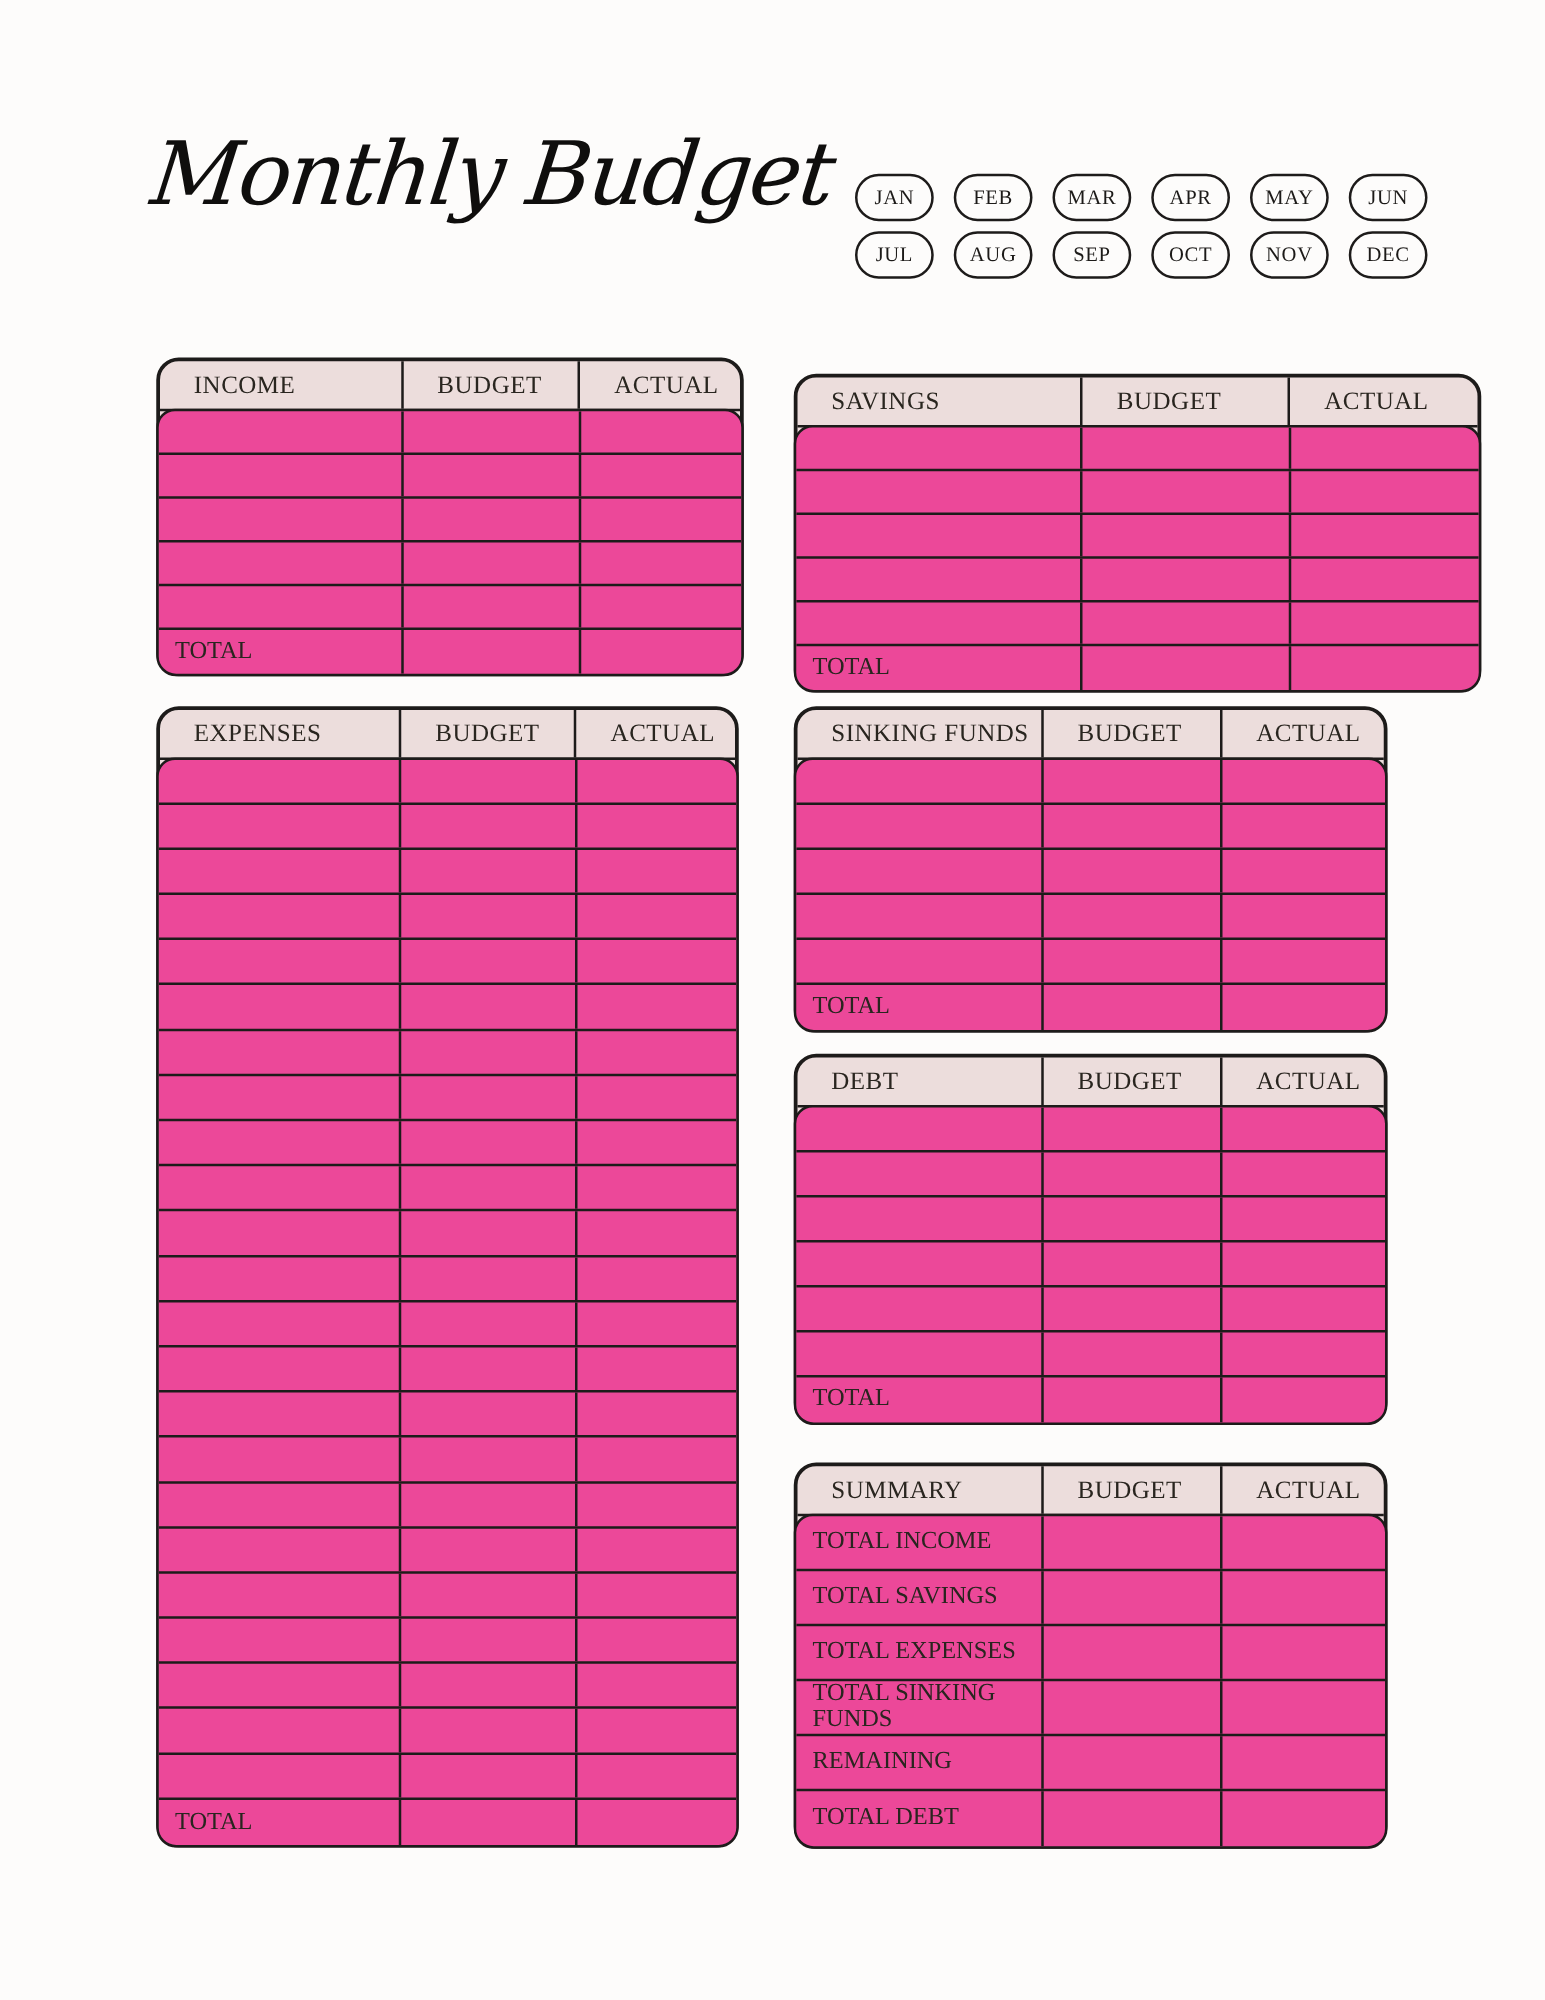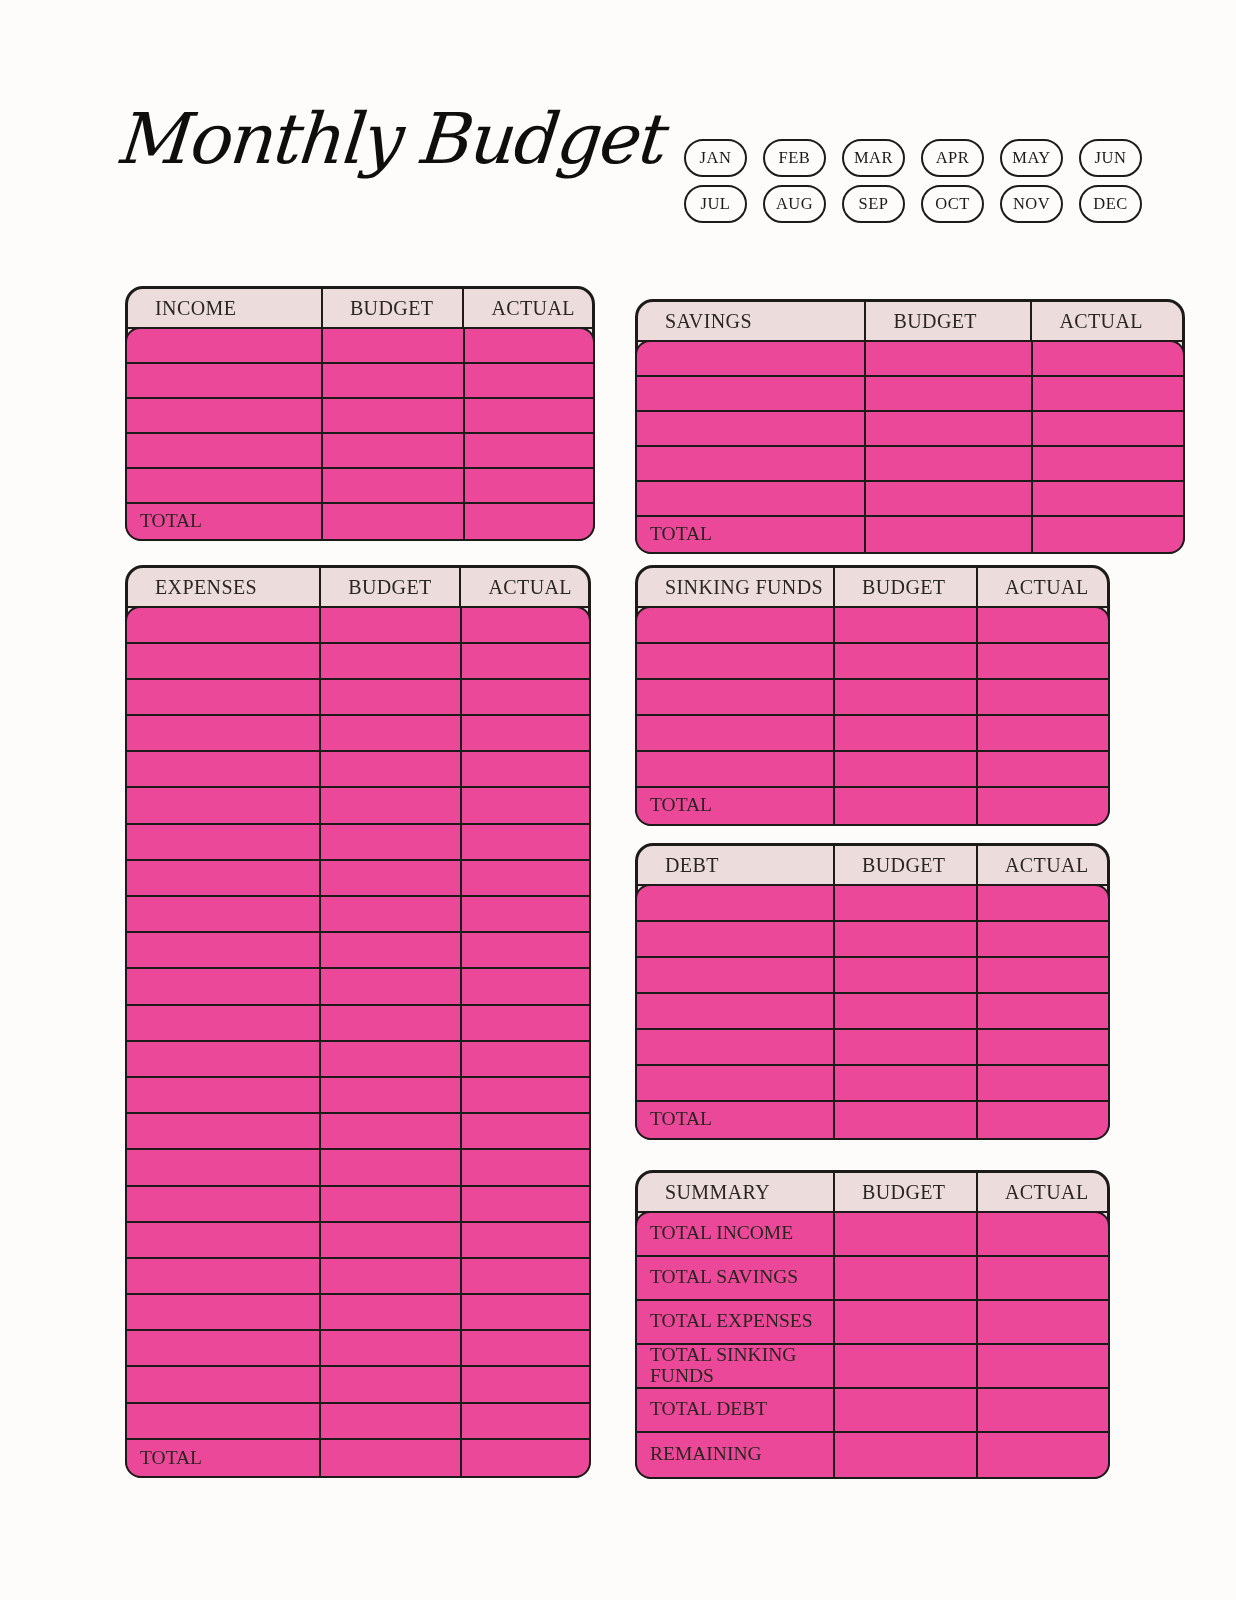--- a/index.html
+++ b/index.html
@@ -464,26 +464,26 @@
             <div class="lcell">TOTAL EXPENSES</div>
             <div></div>
             <div></div>
           </div>
           <div class="row">
             <div class="lcell">TOTAL SINKING FUNDS</div>
             <div></div>
             <div></div>
           </div>
           <div class="row">
+            <div class="lcell">REMAINING</div>
+            <div></div>
+            <div></div>
+          </div>
+          <div class="row">
             <div class="lcell">TOTAL DEBT</div>
             <div></div>
             <div></div>
           </div>
-          <div class="row">
-            <div class="lcell">REMAINING</div>
-            <div></div>
-            <div></div>
-          </div>
         </div>
     </div>
   </section>
 
 </div>
 
 </body></html>

